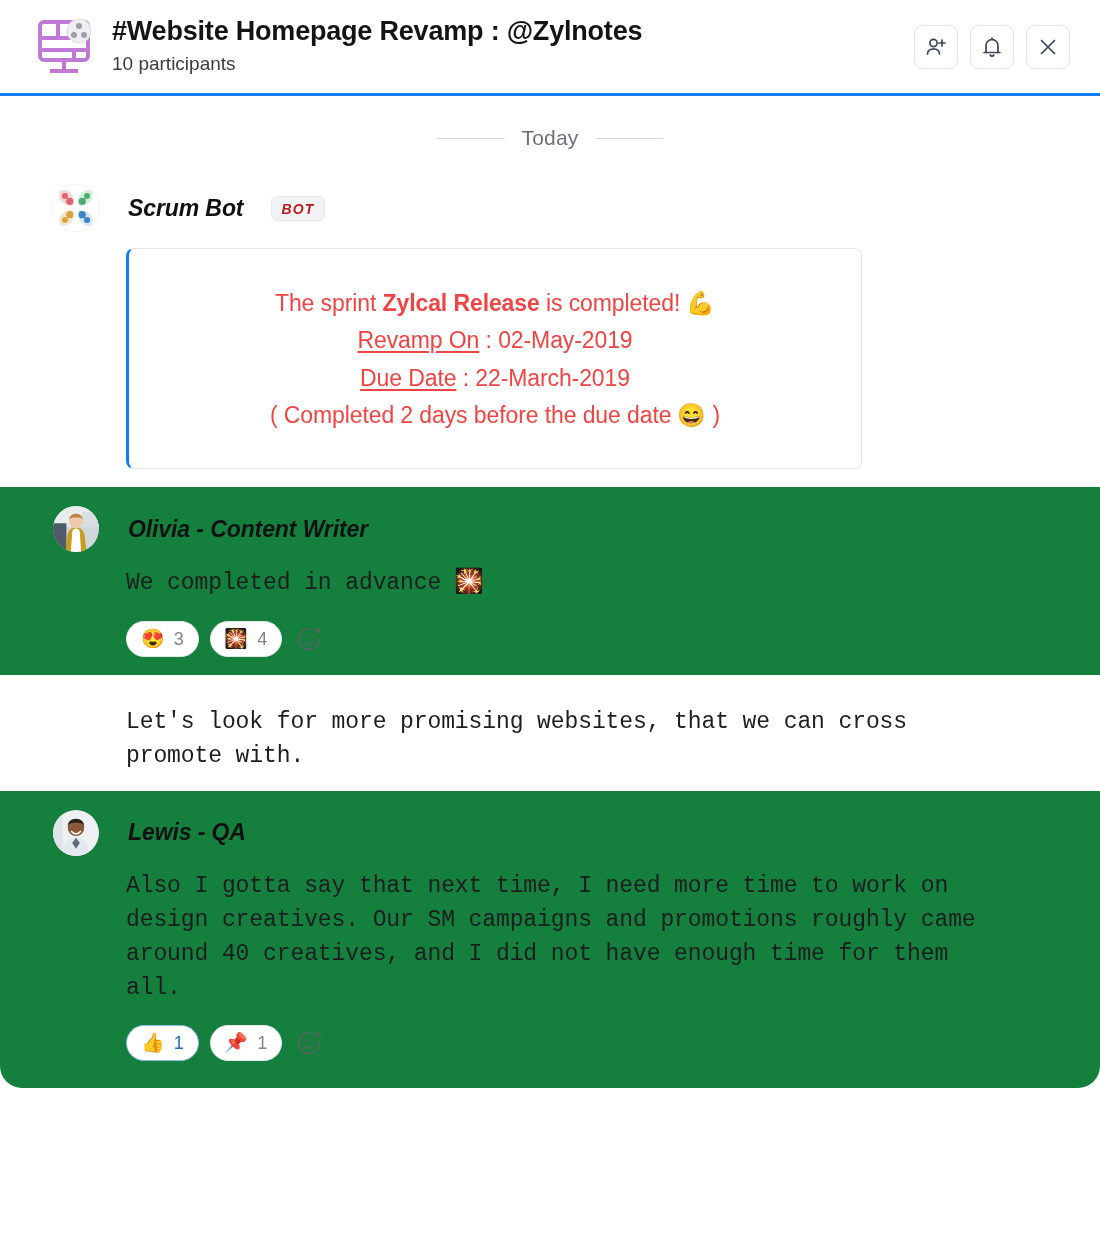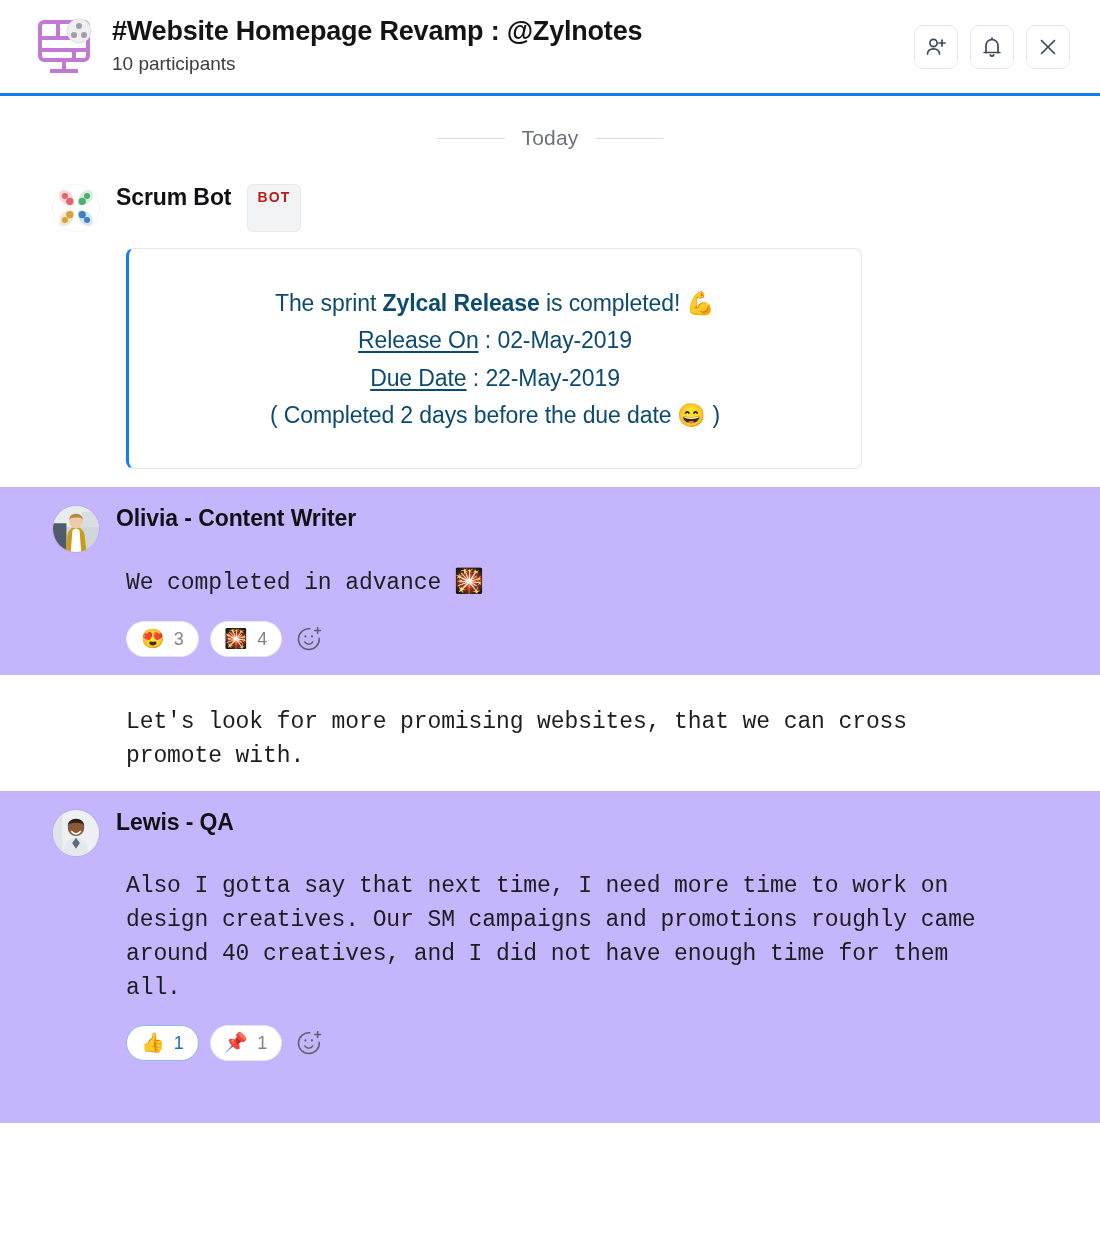--- a/index.html
+++ b/index.html
@@ -4,21 +4,21 @@
 <style>
   * { box-sizing: border-box; margin: 0; padding: 0; }
   html, body {
     width: 1100px; height: 1248px;
     background: #ffffff;
     font-family: "Liberation Sans", sans-serif;
     -webkit-font-smoothing: antialiased;
   }
   #app {
     position: relative;
-    width: 1100px; height: 1248px;
+    width: 1100px; height: 1088px;
     background: #ffffff;
     border-radius: 22px;
     overflow: hidden;
   }
 
   
   #header {
     position: relative;
     height: 96px;
     background: #ffffff;
@@ -89,28 +89,30 @@
     width: 68px; height: 1px; background: #d9dcdf;
   }
   .day-divider .daylabel {
     font-size: 21px;
     color: #6d7277;
     letter-spacing: 0.2px;
   }
 
   
   .msg-block { padding: 18px 0 18px 0; }
-  .msg-block.shaded { background: #c4b5fd; }
+  .msg-block.shaded { background: #15803d; }
   .msg-block.plain  { background: #ffffff; }
 
   .msg-head {
     display: flex;
-    gap: 16px;
+    align-items: center;
+    gap: 28px;
     padding: 0 30px 0 52px;
     min-height: 46px;
+    font-style: italic;
   }
   .avatar {
     width: 48px; height: 48px;
     border-radius: 50%;
     flex: 0 0 48px;
     overflow: hidden;
     position: relative;
     border: 1px solid rgba(0,0,0,0.05);
   }
   .avatar svg { display:block; width:100%; height:100%; }
@@ -152,21 +154,21 @@
     margin-right: 238px;
     background: #ffffff;
     border: 1px solid #e3e5e8;
     border-left: 3px solid #0f7ef0;
     border-radius: 8px;
     padding: 36px 26px 34px 26px;
     text-align: center;
   }
   .bot-card .line {
     font-size: 23px;
-    color: #0c4a6e;
+    color: #ef4444;
     line-height: 1.62;
     letter-spacing: -0.1px;
   }
   .bot-card b { font-weight: 700; }
   .bot-card u { text-decoration: underline; text-underline-offset: 3px; }
 
   
   .reactions {
     display: flex;
     align-items: center;
@@ -296,24 +298,24 @@
         </div>
         <div class="author">Scrum Bot</div>
         <div class="bot-badge">BOT</div>
       </div>
 
       <div class="bot-card">
         <div class="line">
           <span>The sprint </span><b>Zylcal Release</b><span> is completed! </span><span class="emoji">💪</span>
         </div>
         <div class="line">
-          <u>Release On</u><span> : 02-May-2019</span>
+          <u>Revamp On</u><span> : 02-May-2019</span>
         </div>
         <div class="line">
-          <u>Due Date</u><span> : 22-May-2019</span>
+          <u>Due Date</u><span> : 22-March-2019</span>
         </div>
         <div class="line">
           <span>( Completed 2 days before the due date </span><span class="emoji">😄</span><span> )</span>
         </div>
       </div>
     </div>
 
     <div class="msg-block shaded">
       <div class="msg-head">
         <div class="avatar">

